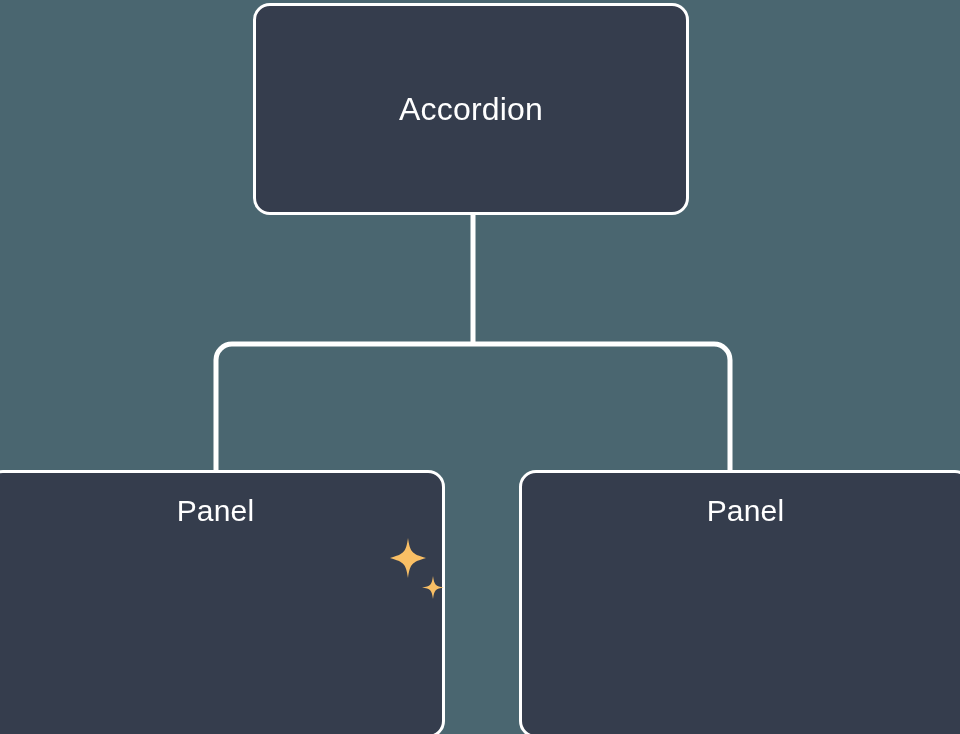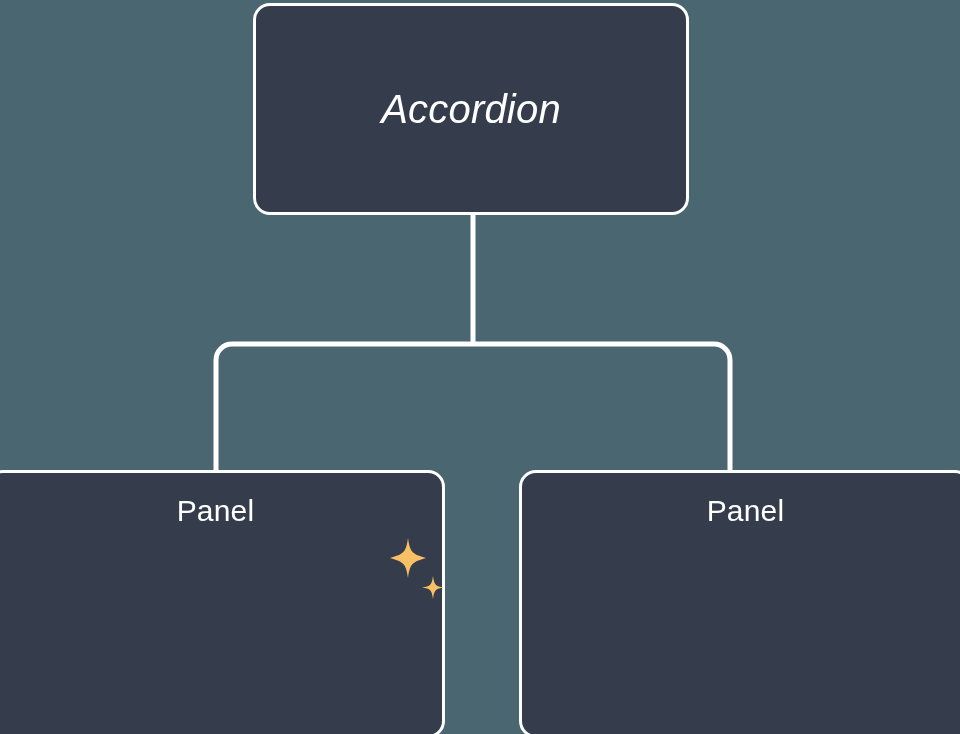--- a/index.html
+++ b/index.html
@@ -47,24 +47,23 @@
     top: 3px;
     width: 436px;
     height: 212px;
     display: flex;
     align-items: center;
     justify-content: center;
   }
 
   .node-title-root {
     color: #ffffff;
-    font-size: 40px;
+    font-size: 32px;
     font-weight: 400;
     letter-spacing: 0.2px;
-    font-style: italic;
   }
 
   .node-panel {
     top: 470px;
     height: 268px;
     padding-top: 21px;
   }
 
   .node-panel-left  { left: -14px; width: 459px; }
   .node-panel-right { left: 519px; width: 453px; }

